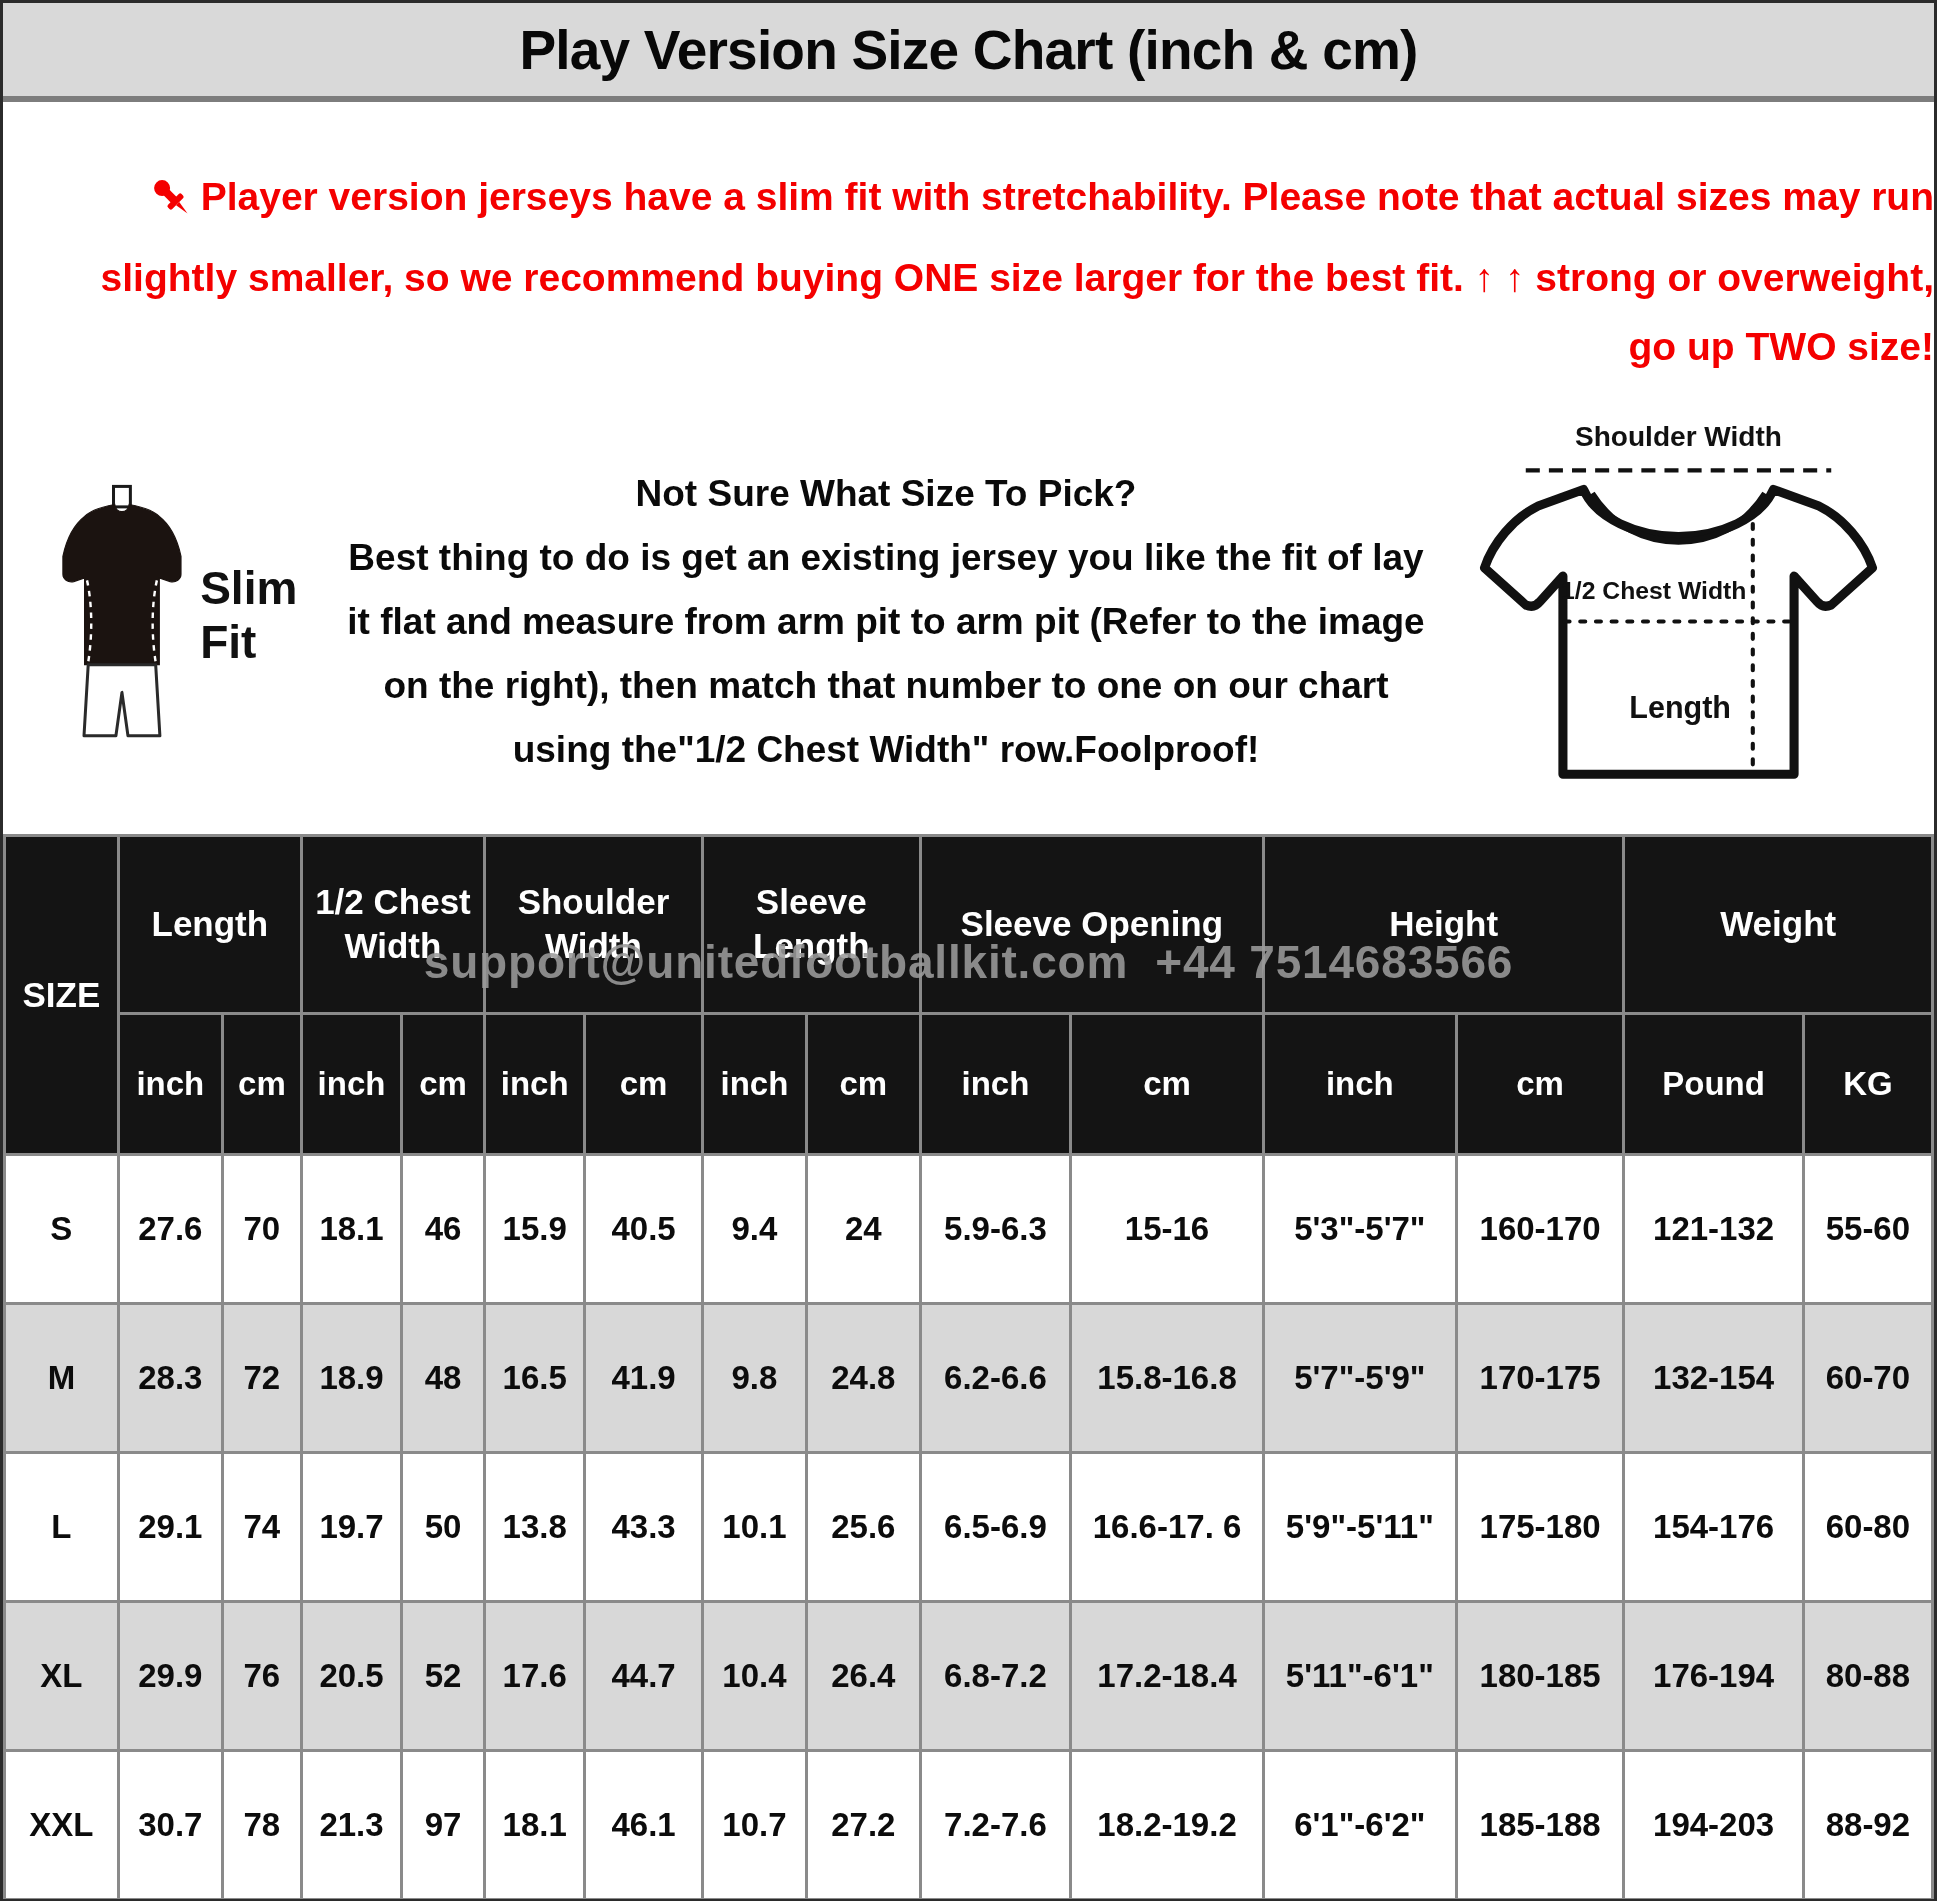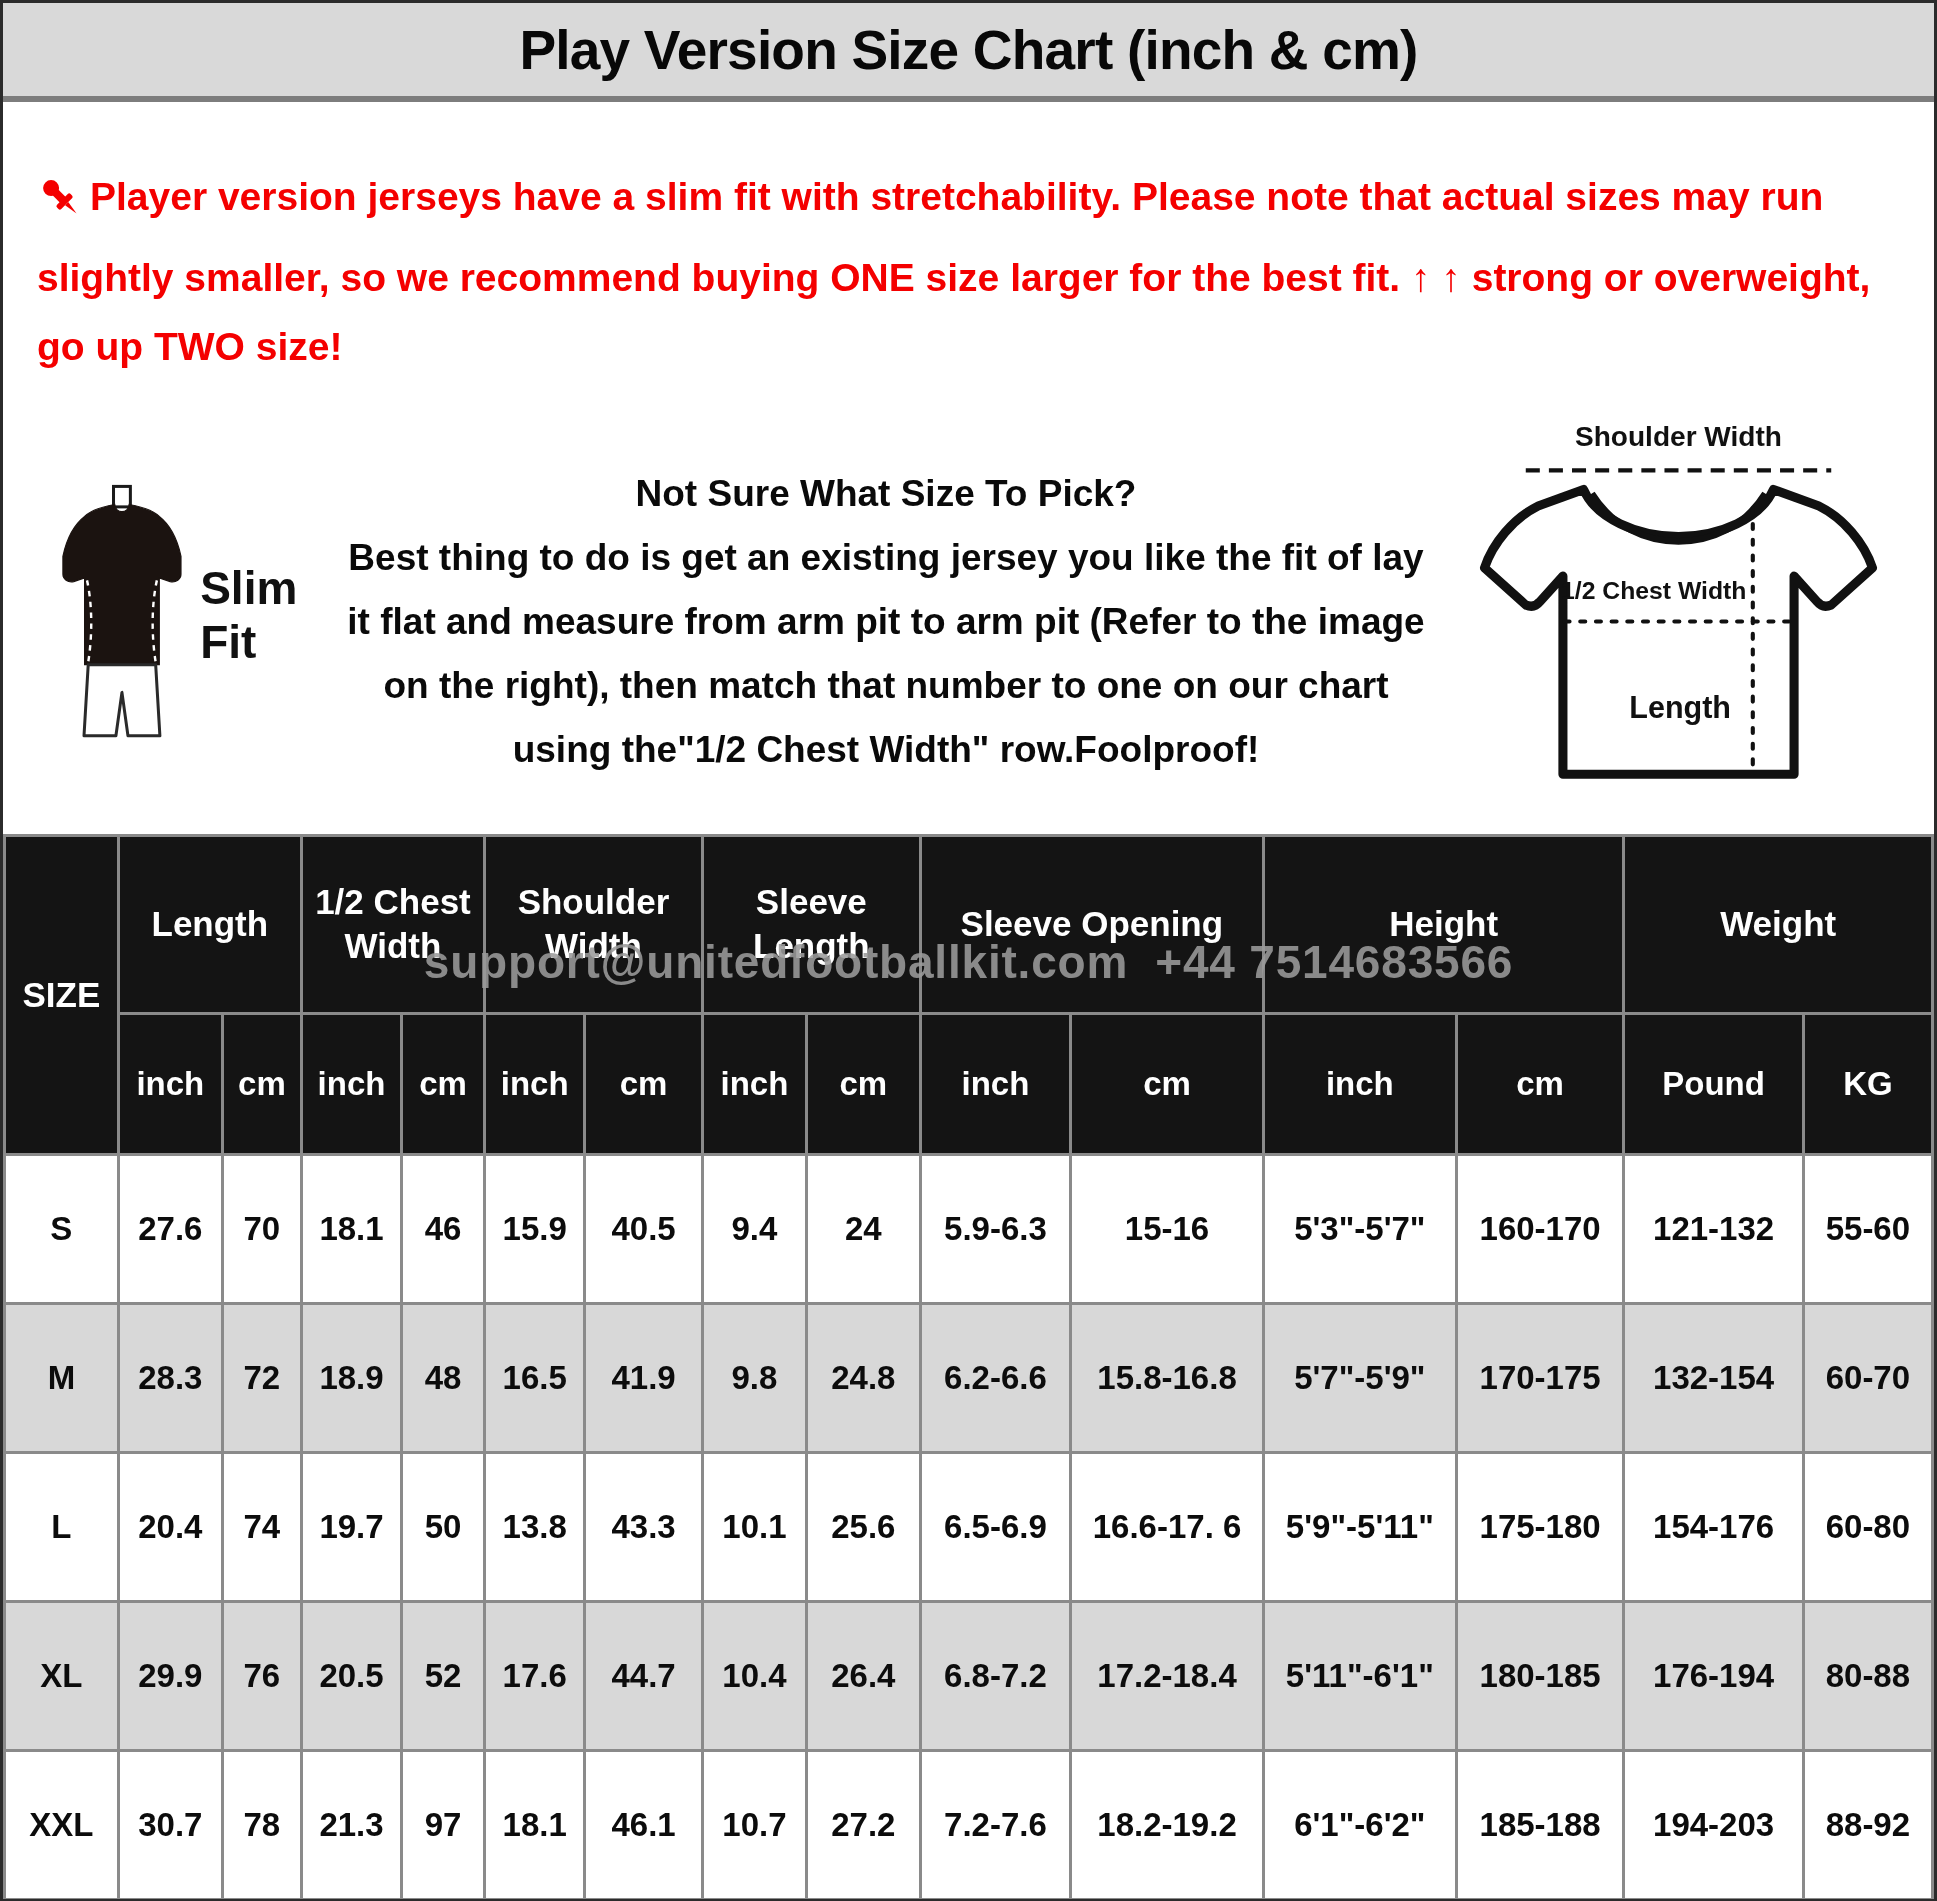--- a/index.html
+++ b/index.html
@@ -20,21 +20,21 @@
     background:#d9d9d9;
     border-bottom:6.6px solid #7d7d7d;
     display:flex;align-items:center;justify-content:center;
   }
   .title-bar h1{
     margin:8px;font-size:55px;letter-spacing:-0.8px;color:#080808;
   }
   
   .notice{
     margin-top:60px;
-    text-align:left;
+    text-align:right;
     color:#f40000;
     font-size:39px;
     line-height:69px;
     padding-left:34px;
   }
   .notice .pin{
     display:inline-block;vertical-align:-11.6px;margin-right:5px;
   }
   
   .middle{
@@ -232,21 +232,21 @@
         <td>24.8</td>
         <td>6.2-6.6</td>
         <td>15.8-16.8</td>
         <td>5'7"-5'9"</td>
         <td>170-175</td>
         <td>132-154</td>
         <td>60-70</td>
       </tr>
       <tr>
         <th>L</th>
-        <td>20.4</td>
+        <td>29.1</td>
         <td>74</td>
         <td>19.7</td>
         <td>50</td>
         <td>13.8</td>
         <td>43.3</td>
         <td>10.1</td>
         <td>25.6</td>
         <td>6.5-6.9</td>
         <td>16.6-17. 6</td>
         <td>5'9"-5'11"</td>

